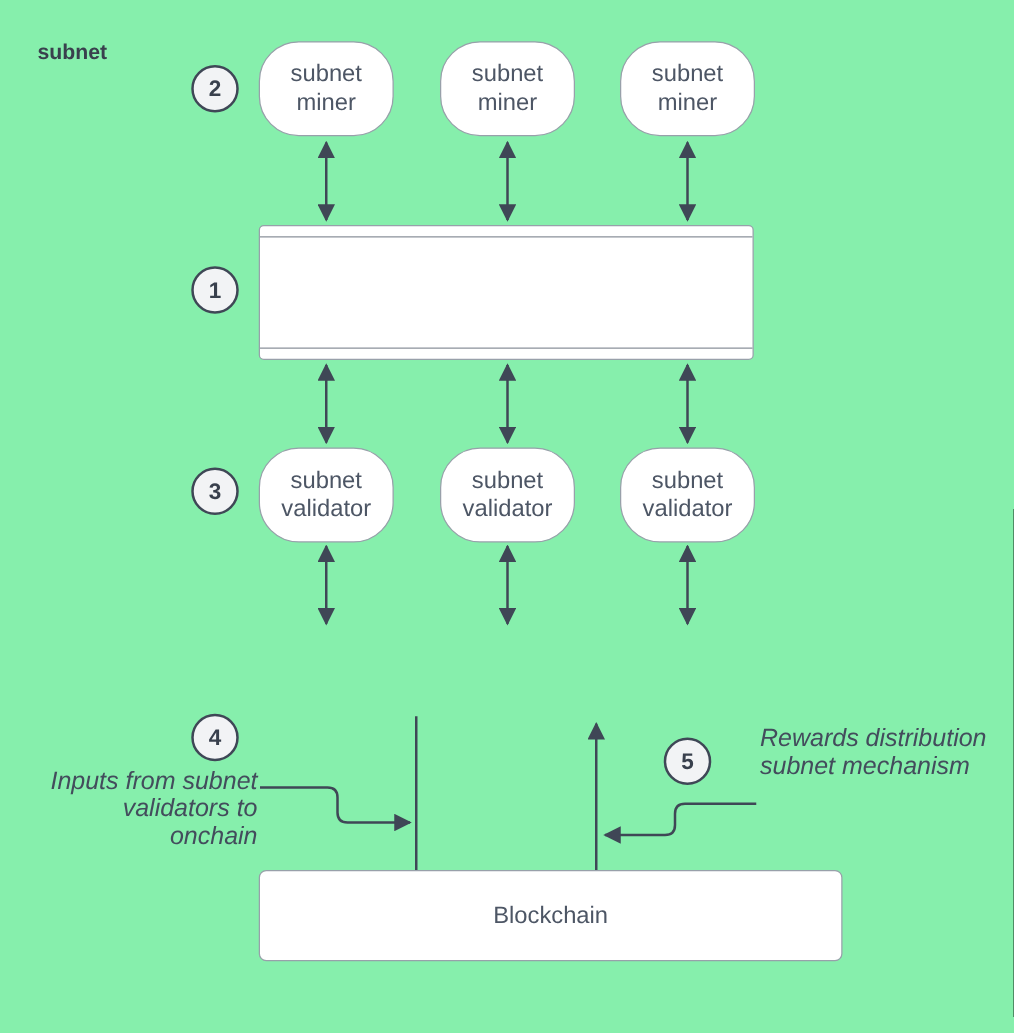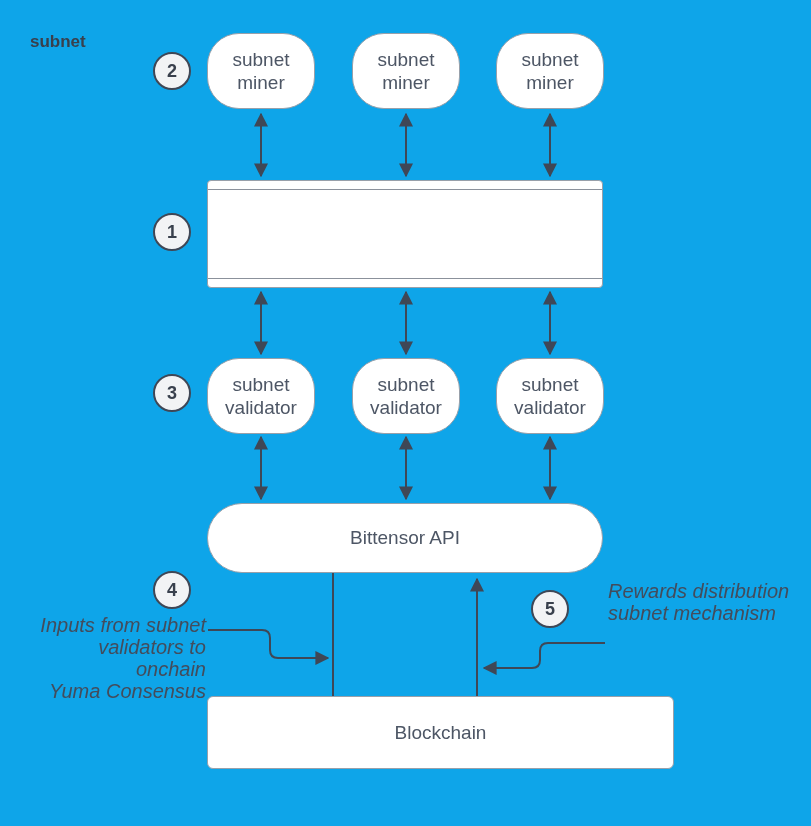--- a/index.html
+++ b/index.html
@@ -5,21 +5,21 @@
   html, body {
     margin: 0;
     padding: 0;
     background: #000000;
     font-family: "Liberation Sans", sans-serif;
   }
   #canvas {
     position: relative;
     width: 811px;
     height: 826px;
-    background: #0ea5e9;
+    background: #86efac;
     overflow: hidden;
   }
   #connectors {
     position: absolute;
     left: 0; top: 0;
     width: 811px; height: 826px;
     pointer-events: none;
   }
   .node {
     position: absolute;
@@ -154,27 +154,25 @@
   </div>
 
   <div class="badge" style="left:153px; top:374px;">3</div>
   <div class="node oval" style="left:207px; top:358px;">subnet
 validator</div>
   <div class="node oval" style="left:352px; top:358px;">subnet
 validator</div>
   <div class="node oval" style="left:496px; top:358px;">subnet
 validator</div>
 
-  <div class="node pill">Bittensor API</div>
 
   <div class="badge" style="left:153px; top:571px;">4</div>
   <div class="annotation right-aligned" style="left:28px; top:614px; width:178px;">
     <div>Inputs from subnet</div>
     <div>validators to onchain</div>
-    <div>Yuma Consensus</div>
   </div>
 
   <div class="badge" style="left:531px; top:590px;">5</div>
   <div class="annotation left-aligned" style="left:608px; top:580px; width:185px;">
     <div>Rewards distribution</div>
     <div>subnet mechanism</div>
   </div>
 
   <div class="node rect">Blockchain</div>
 

